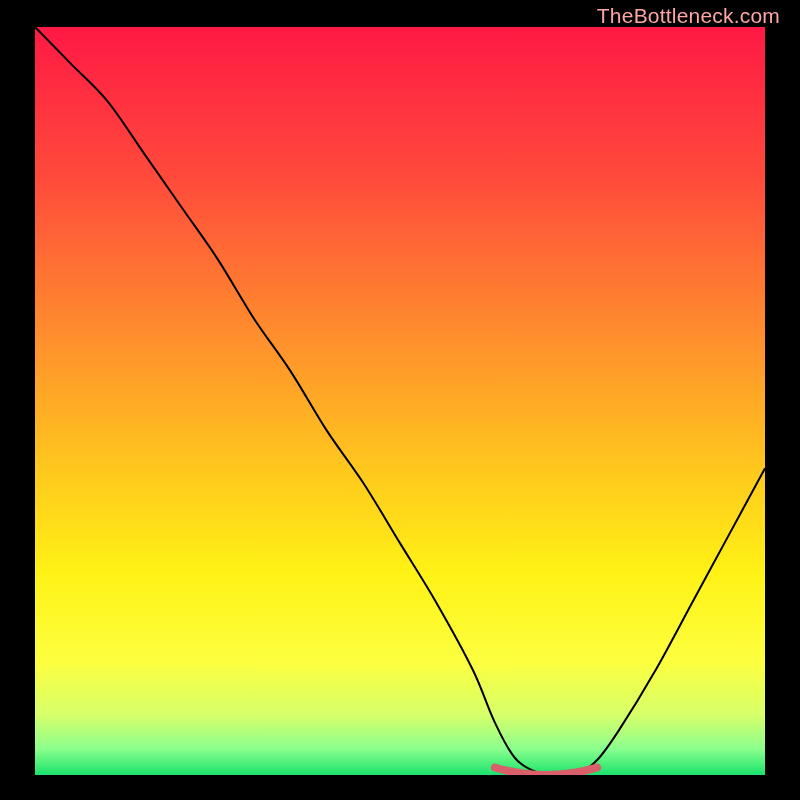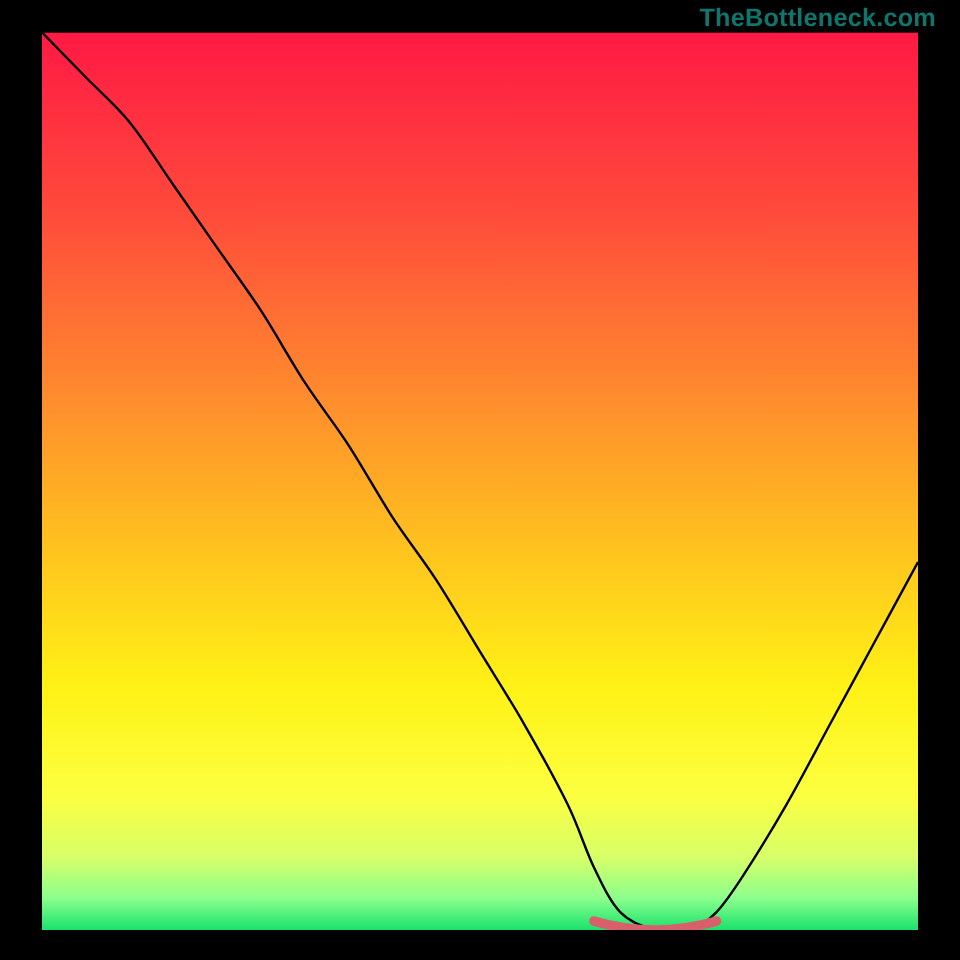--- a/index.html
+++ b/index.html
@@ -26,23 +26,23 @@
   }
   .plot svg {
     display: block;
     width: 100%;
     height: 100%;
   }
   .watermark {
     position: absolute;
     top: 4px;
     right: 20px;
-    color: #0f766e;
+    color: #fca5a5;
     font-size: 21px;
-    font-weight: 700;
+    font-weight: 400;
     letter-spacing: 0.2px;
   }
 </style>
 </head>
 <body>
 
 <div class="frame">
 
   <div class="watermark">TheBottleneck.com</div>
 

